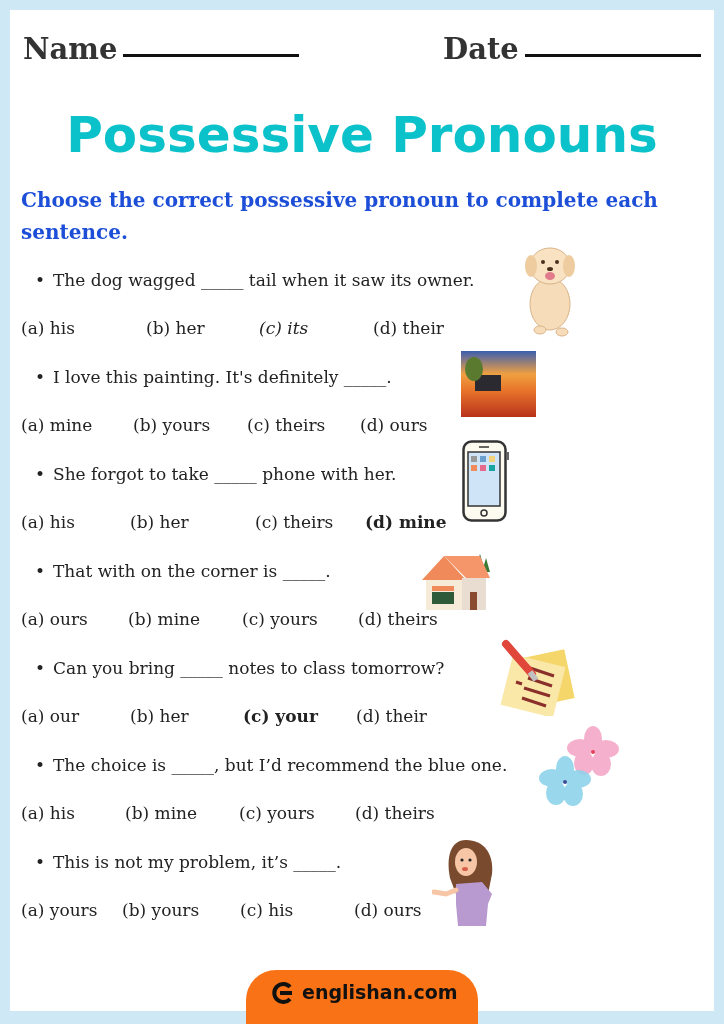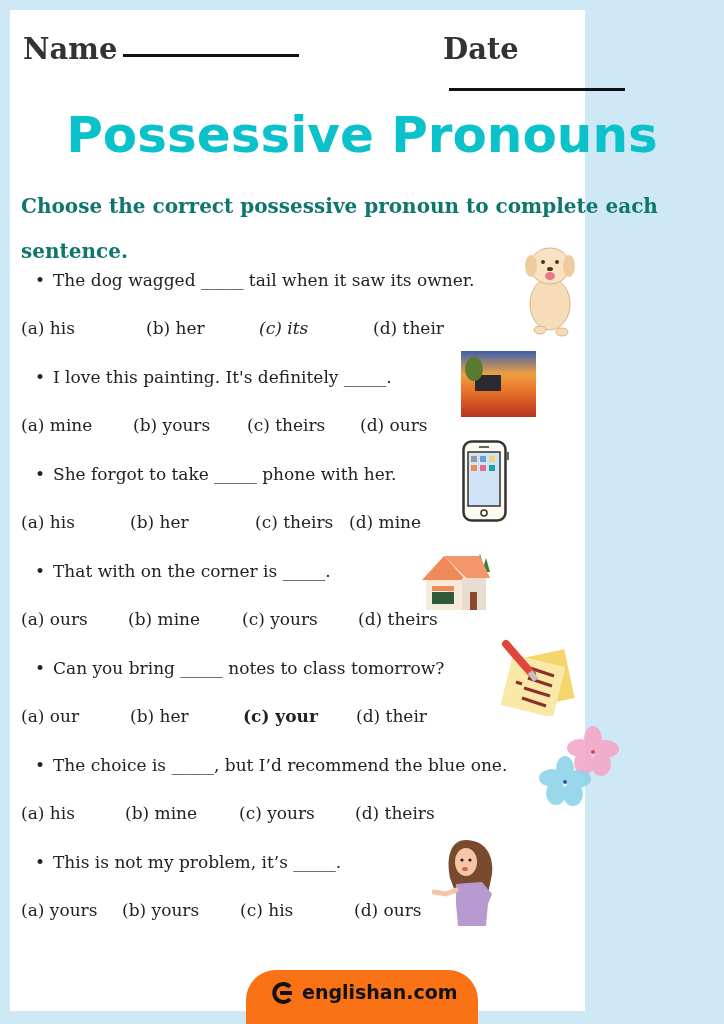--- a/index.html
+++ b/index.html
@@ -2,33 +2,33 @@
 <html><head>
 <meta charset="utf-8">
 <style>
   html, body { margin: 0; padding: 0; }
   body {
     width: 724px; height: 1024px; background: #cfe8f6;
     position: relative; overflow: hidden;
     font-family: "DejaVu Serif", "Liberation Serif", serif;
   }
   .sheet {
-    position: absolute; left: 10px; top: 10px; width: 575px; height: 1001px;
+    position: absolute; left: 10px; top: 10px; width: 704px; height: 1001px;
     background: #ffffff;
   }
   .hdr-field { position: absolute; top: 22px; font-family: "DejaVu Serif", serif; font-weight: bold; font-size: 29px; color: #333; }
   .hdr-field .line { display: inline-block; border-bottom: 3px solid #111; vertical-align: baseline; margin-left: 6px; position: relative; top: -2px; }
   .title {
     position: absolute; left: 0; width: 704px; top: 96px; text-align: center;
     font-family: "DejaVu Sans", sans-serif; font-weight: bold; font-size: 50px;
     color: #0cc2ca; letter-spacing: 0px;
   }
   .instr {
     position: absolute; left: 11px; top: 174px; width: 680px;
-    font-family: "DejaVu Serif", serif; font-weight: bold; font-size: 20px; line-height: 45px; color: #0f766e;
+    font-family: "DejaVu Serif", serif; font-weight: bold; font-size: 20px; line-height: 32px; color: #1d4ed8;
   }
   .q { position: absolute; left: 0; width: 700px; }
   .q .sentence { position: absolute; left: 43px; font-size: 17px; color: #222; white-space: nowrap; }
   .q .sentence .bullet { position: absolute; left: -18px; top: 0; }
   .q .opts { position: absolute; left: 11px; font-size: 17px; color: #222; white-space: nowrap; }
   .q .opts span { position: absolute; top: 0; }
   .pic { position: absolute; }
   .footer-tab {
     position: absolute; left: 246px; top: 970px; width: 232px; height: 54px;
     background: #f97316; border-radius: 30px 30px 0 0;
@@ -76,21 +76,21 @@
       <span style="left:339px;">(d) ours</span>
     </div>
   </div>
 
   <div class="q" style="top:452px;">
     <div class="sentence" style="top:2px;"><span class="bullet">•</span><span>She forgot to take _____ phone with her.</span></div>
     <div class="opts" style="top:50px;">
       <span style="left:0px;">(a) his</span>
       <span style="left:109px;">(b) her</span>
       <span style="left:234px;">(c) theirs</span>
-      <span style="left:328px;">(d) mine</span>
+      <span style="left:344px;font-weight:bold;">(d) mine</span>
     </div>
   </div>
 
   <div class="q" style="top:549px;">
     <div class="sentence" style="top:2px;"><span class="bullet">•</span><span>That with on the corner is _____.</span></div>
     <div class="opts" style="top:50px;">
       <span style="left:0px;">(a) ours</span>
       <span style="left:107px;">(b) mine</span>
       <span style="left:221px;">(c) yours</span>
       <span style="left:337px;">(d) theirs</span>

